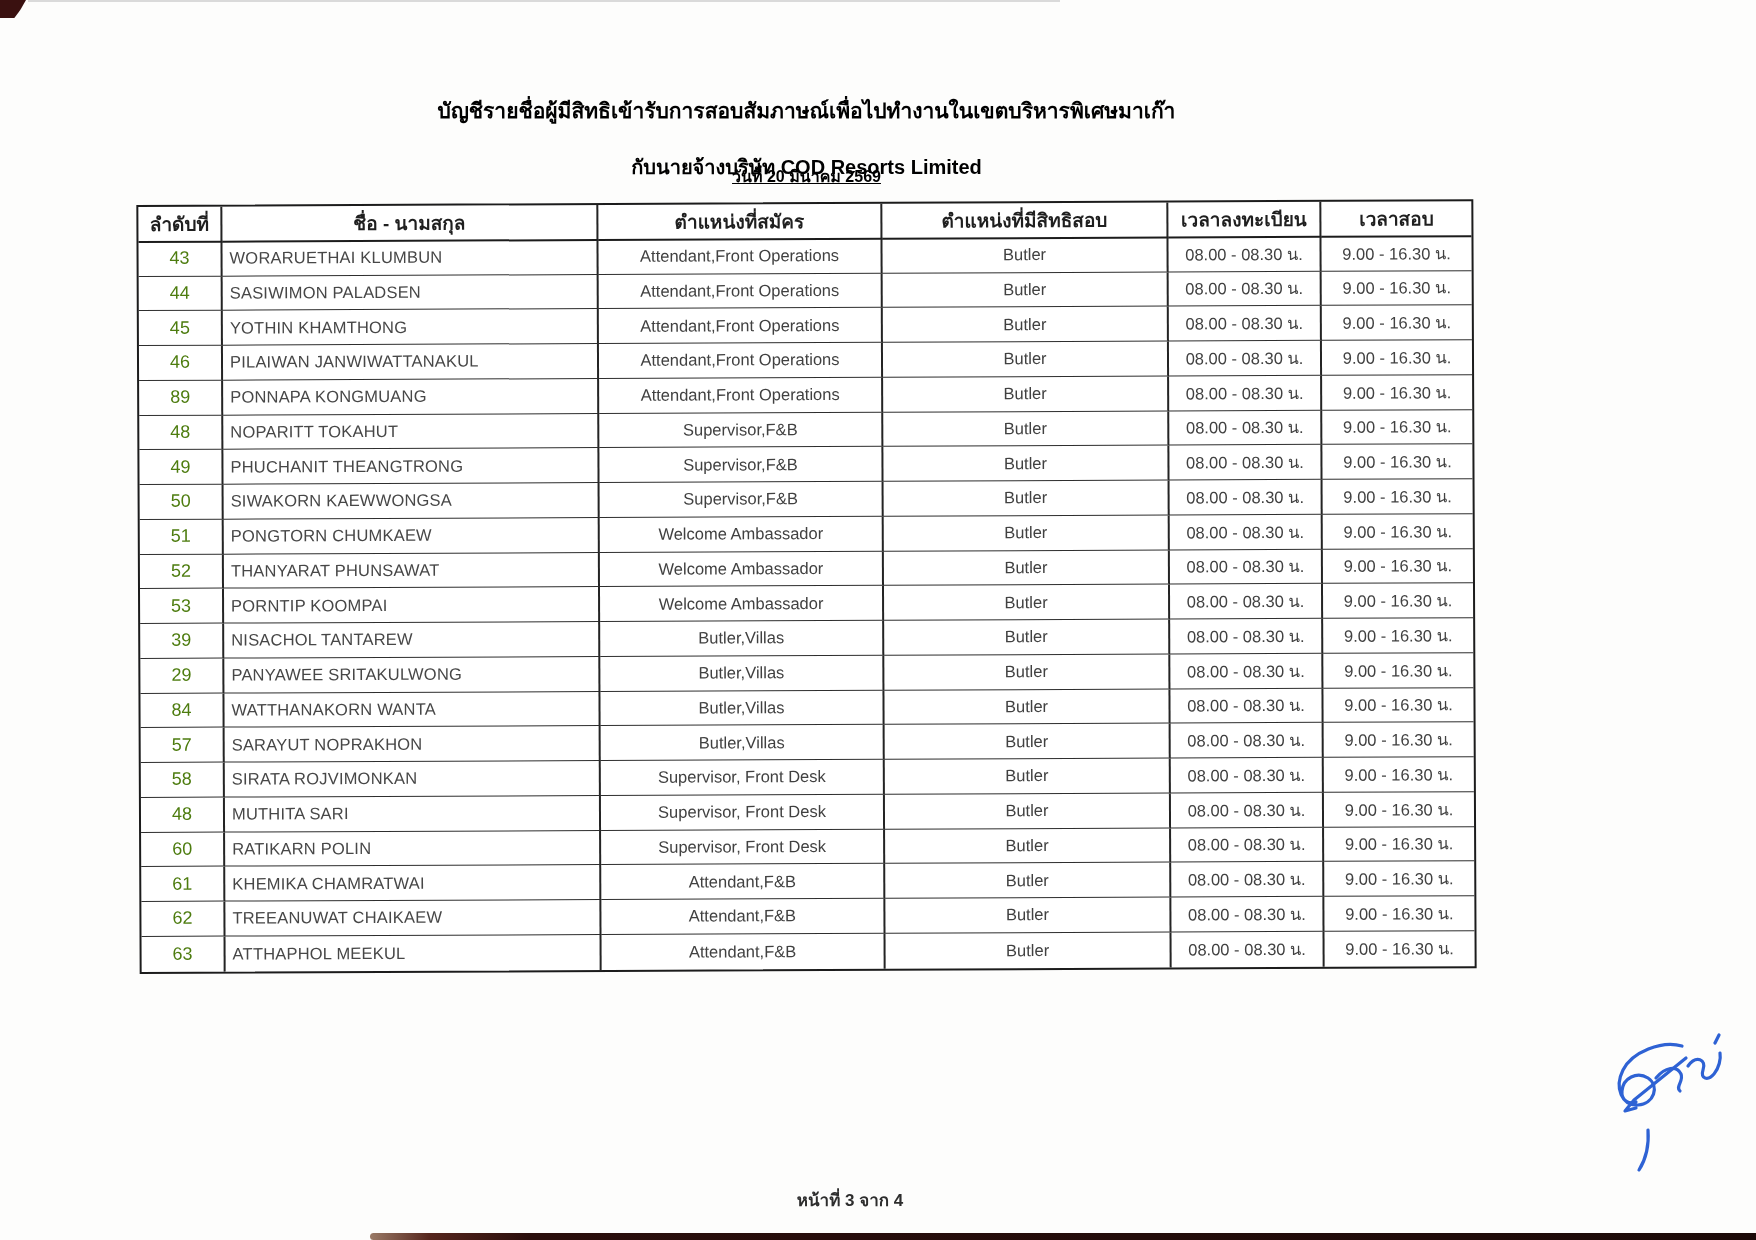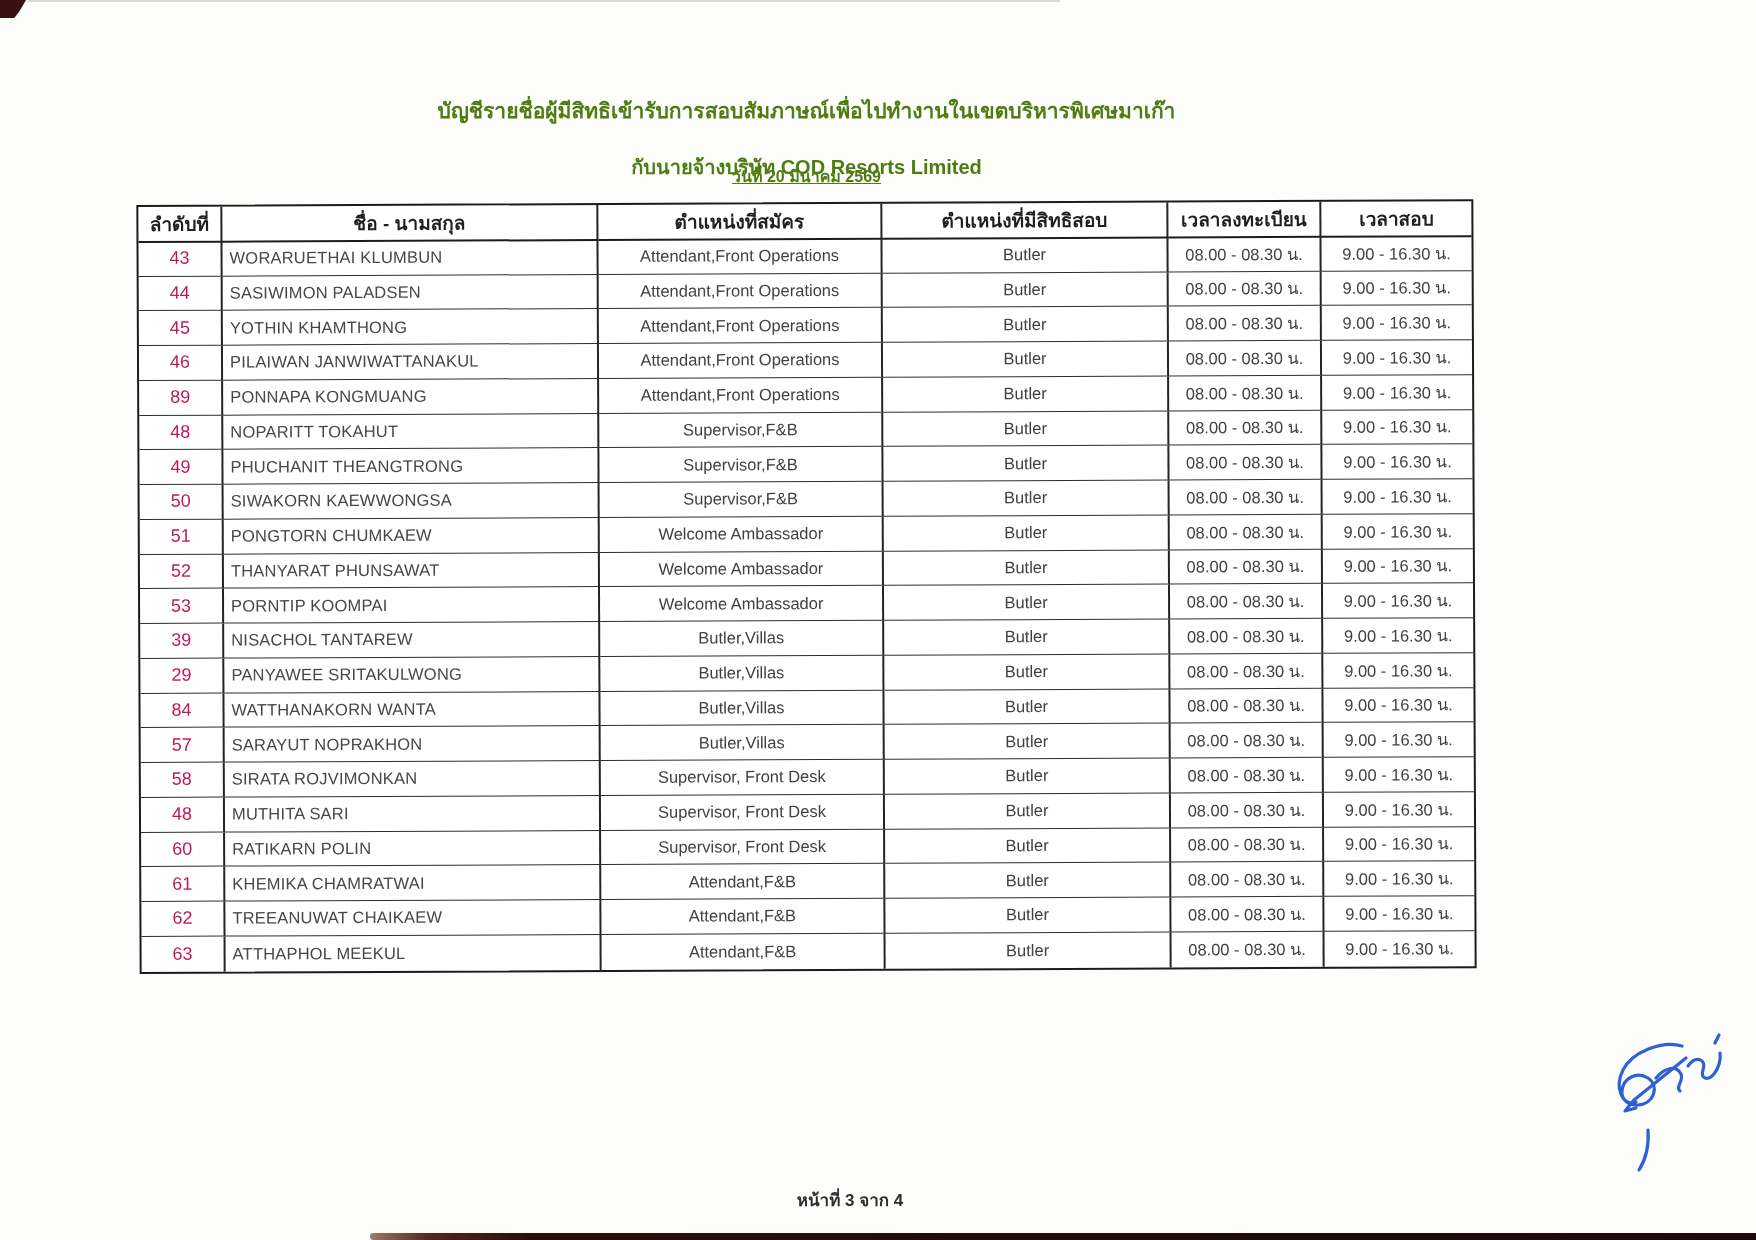--- a/index.html
+++ b/index.html
@@ -11,21 +11,21 @@
     font-family:"Liberation Sans","DejaVu Sans",sans-serif;
     color:#333;
   }
   
   .top-edge-line{position:absolute;left:28px;top:0;width:1032px;height:2px;background:#c8c8c8;opacity:.65;}
   .corner-mark{position:absolute;left:0;top:0;width:26px;height:18px;background:#3a1110;clip-path:polygon(0 0,100% 0,78% 55%,55% 100%,0 100%);}
   .bottom-bar{position:absolute;left:370px;top:1233px;width:1386px;height:7px;
     background:linear-gradient(to right,#9a7a66 0px,#55251d 60px,#2a0e0c 160px,#1c0a08 100%);
     border-radius:4px 0 0 4px;}
   
-  .title-line{position:absolute;left:138px;width:1337px;text-align:center;font-weight:bold;color:#4d7c0f;}
+  .title-line{position:absolute;left:138px;width:1337px;text-align:center;font-weight:bold;color:#000000;}
   .t1{top:94px;font-size:21px;}
   .t2{top:151px;font-size:20px;}
   .t3{top:164px;font-size:16px;text-decoration:underline;}
   
   .tbl{
     position:absolute;left:138px;top:205px;width:1337px;
     border:2px solid #1c1c1c;
     box-sizing:border-box;
     display:grid;
     grid-template-columns:84px 376px 284px 286px 153px 150px;
@@ -38,21 +38,21 @@
     display:flex;align-items:center;justify-content:center;
     border-right:2px solid #242424;
     border-bottom:1.5px solid #2e2e2e;
     box-sizing:border-box;
     font-size:16.5px;color:#414141;
     white-space:nowrap;overflow:hidden;
   }
   .cell.last-col{border-right:none;text-align:right;}
   .cell.hdr{height:36px;font-weight:bold;font-size:19px;color:#1f1f1f;border-bottom:2px solid #1c1c1c;}
   .cell.name{justify-content:flex-start;padding-left:7px;letter-spacing:.2px;color:#474747;}
-  .cell.num{font-size:18px;color:#be185d;}
+  .cell.num{font-size:18px;color:#4d7c0f;}
   .cell.bot{border-bottom:none;}
   
   .footer{position:absolute;left:0;top:1186px;width:1700px;text-align:center;font-weight:bold;font-size:17px;color:#2e2e2e;}
   
   .sig{position:absolute;left:1596px;top:1026px;width:134px;height:150px;}
 </style>
 </head>
 <body>
 
 <div class="page">

